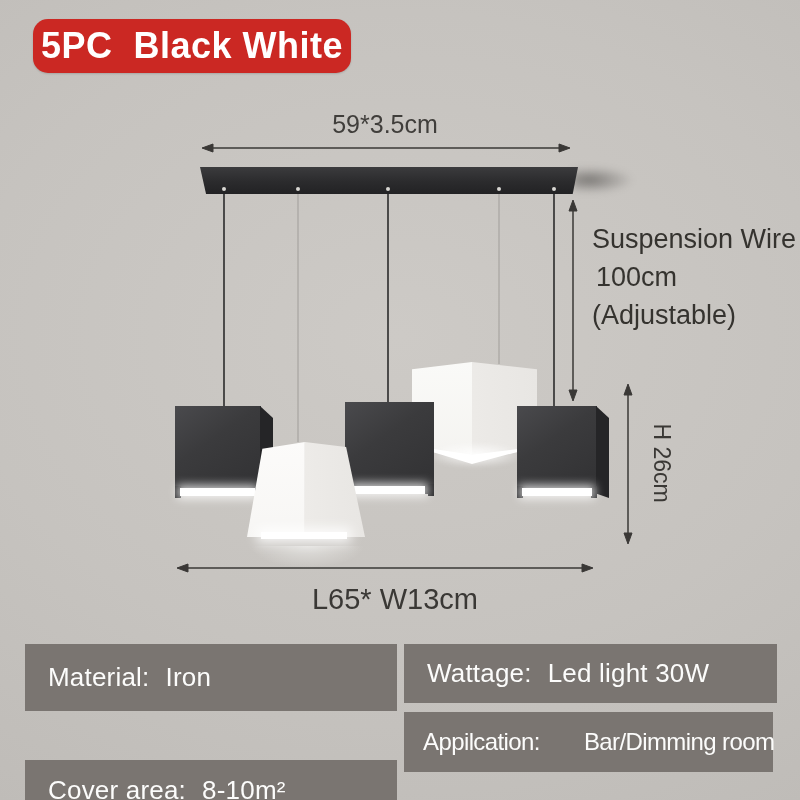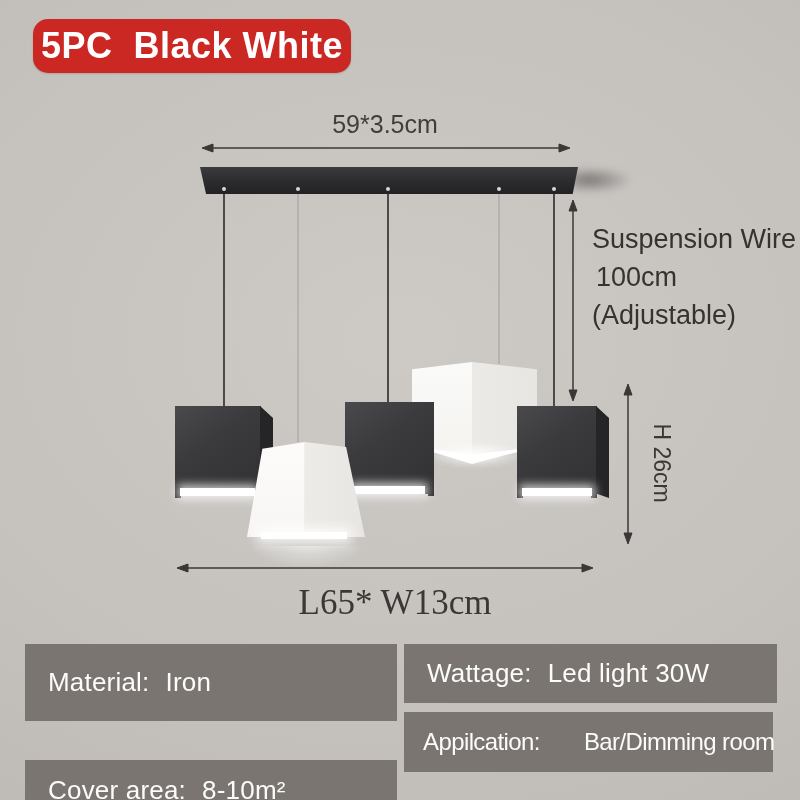--- a/index.html
+++ b/index.html
@@ -15,21 +15,21 @@
     font-size:36px;font-weight:700;letter-spacing:0.5px;white-space:pre;
     display:flex;align-items:center;justify-content:center;
     box-shadow:0 1px 2px rgba(0,0,0,0.15);
   }
   
   .dim-top{position:absolute;left:280px;top:110px;width:210px;text-align:center;font-size:25px;color:#403e3b;}
   .susp-text{position:absolute;left:592px;top:220px;font-size:27px;line-height:38px;color:#35332f;}
   .susp-text .l2{padding-left:4px;}
   .dim-h{position:absolute;left:661px;top:463px;transform:translate(-50%,-50%) rotate(90deg);
          font-size:23px;white-space:nowrap;color:#3a3835;}
-  .dim-bottom{position:absolute;left:285px;top:583px;width:220px;text-align:center;font-size:35px;color:#3a3835;font-family:Liberation Serif, serif;}
+  .dim-bottom{position:absolute;left:285px;top:583px;width:220px;text-align:center;font-size:29px;color:#3a3835;}
   
   .bar{
     position:absolute;left:200px;top:167px;width:378px;height:27px;
     background:linear-gradient(180deg,#3b3b3d 0%,#2b2b2d 55%,#222224 100%);
     clip-path:polygon(0 0,100% 0,98.6% 100%,1.6% 100%);
   }
   .bar-shadow{
     position:absolute;left:572px;top:166px;width:62px;height:28px;
     background:radial-gradient(ellipse at 28% 50%, rgba(62,60,58,0.55), rgba(62,60,58,0) 70%);
     filter:blur(3px);
@@ -78,21 +78,21 @@
   #cube4 .w-right{position:absolute;inset:0;background:linear-gradient(90deg,#f0eeeb 0%,#e8e6e3 100%);
                   clip-path:polygon(48% 0,100% 7%,100% 85%,48% 96%);}
   #cube4 .w-glowblur{position:absolute;left:10%;top:78%;width:80%;height:26%;filter:blur(2px);
                      background:radial-gradient(ellipse, rgba(255,255,255,0.95), rgba(255,255,255,0) 70%);}
   #cube4 .w-bottom{position:absolute;inset:0;background:#ffffff;
                    clip-path:polygon(0 82%,48% 91%,100% 83%,48% 100%);}
   
   .spec{position:absolute;background:#7a7571;color:#fcfcfb;display:flex;align-items:center;
         padding-left:23px;font-size:26px;letter-spacing:0.2px;white-space:nowrap;}
   .spec .value{margin-left:16px;}
-  #spec-material{left:25px;top:644px;width:349px;height:77px;}
+  #spec-material{left:25px;top:644px;width:349px;height:67px;}
   #spec-wattage{left:404px;top:644px;width:350px;height:59px;}
   #spec-cover{left:25px;top:712px;width:349px;height:60px;margin-top:48px;}
   #spec-app{left:404px;top:712px;width:350px;height:60px;font-size:24px;letter-spacing:-0.6px;padding-left:19px;gap:28px;}
 </style>
 </head>
 <body>
 
 <div class="stage">
 
   <div class="badge">5PC  Black White</div>

